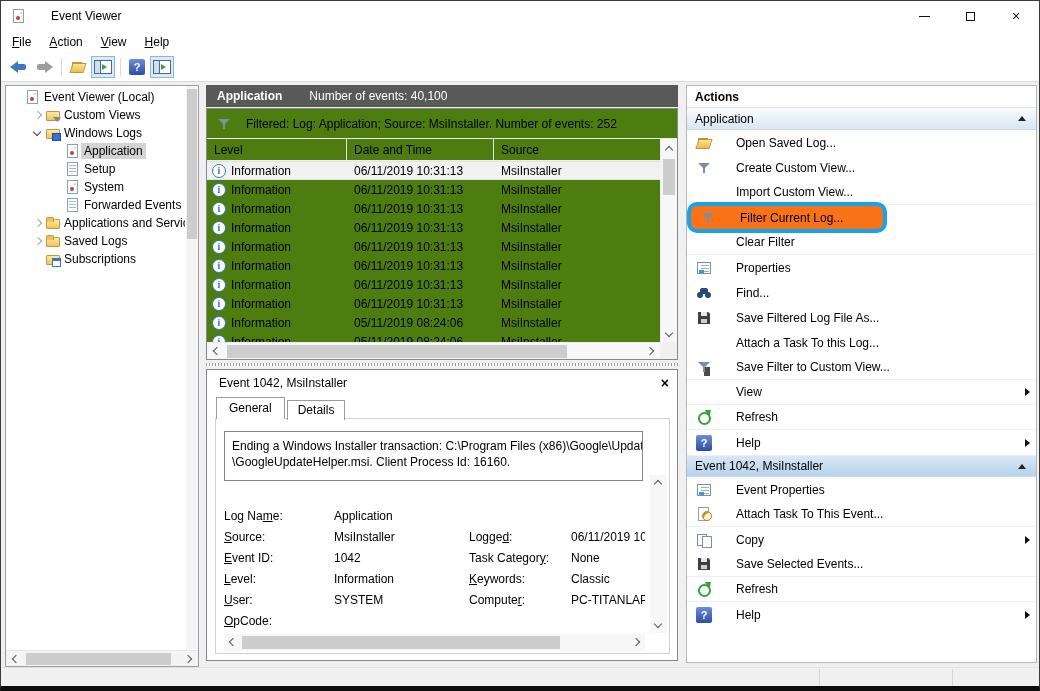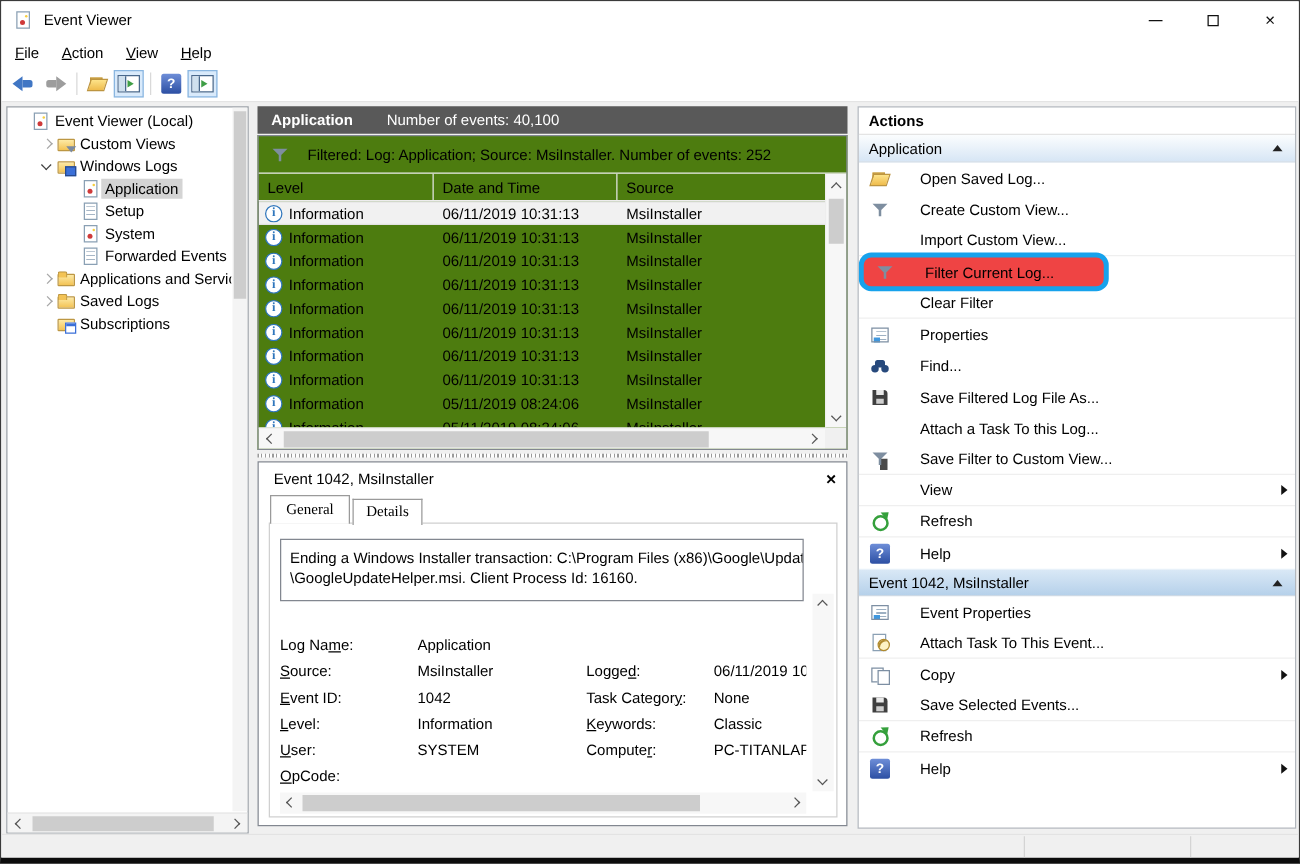--- a/index.html
+++ b/index.html
@@ -1,21 +1,21 @@
 <!DOCTYPE html>
 <html><head>
 <meta charset="utf-8">
 <style>
   * { margin:0; padding:0; box-sizing:border-box; }
   body { font-family:"Liberation Sans", sans-serif; font-size:12px; color:#000; background:#fff; }
   .window { position:relative; width:1040px; height:691px; background:#fff; border:1px solid #3a3a3a; border-bottom:5px solid #0c0c0c; overflow:hidden; }
 
   
   .titlebar { position:absolute; top:0; left:0; right:0; height:30px; background:#fff; display:flex; align-items:center; }
-  .titlebar .title { margin-left:8px; font-size:12px; }
+  .titlebar .title { margin-left:24px; font-size:12px; }
   .winbtns { margin-left:auto; display:flex; height:100%; }
   .winbtn { width:46px; height:100%; display:flex; align-items:center; justify-content:center; }
   .glyph-min { width:11px; height:1px; background:#111; display:block; }
   .glyph-max { width:9px; height:9px; border:1px solid #111; display:block; }
   .glyph-close { font-size:14px; line-height:1; color:#111; }
   .app-icon { margin-left:10px; }
 
   
   .menubar { position:absolute; top:30px; left:0; right:0; height:22px; display:flex; align-items:center; padding-left:2px; background:#fff; }
   .menu-item { padding:2px 9px; }
@@ -91,21 +91,21 @@
   .events-hscroll .ar-left { left:1px; top:1px; } .events-hscroll .ar-right { right:1px; top:1px; }
   .events-hscroll .sb-thumb { top:2px; height:13px; left:20px; width:340px; }
   .sb-corner { position:absolute; right:0; bottom:0; width:17px; height:17px; background:#f0f0f0; }
 
   .splitter { position:absolute; top:277px; left:0; right:0; height:5px;
     background-image:repeating-linear-gradient(90deg,#9a9a9a 0 1px,#fdfdfd 1px 3px); background-size:100% 3px; background-position:center; background-repeat:no-repeat; }
 
   .preview { position:absolute; top:284px; left:0; right:0; height:292px; background:#fff; border:1px solid #828790; }
   .pv-header { position:absolute; top:0; left:0; right:0; height:26px; display:flex; align-items:center; padding-left:12px; }
   .pv-close { margin-left:auto; margin-right:8px; font-size:14px; font-weight:bold; line-height:1; }
-  .tabs { position:absolute; top:27px; left:9px; height:21px; display:flex; align-items:flex-end; z-index:2;font-family:Liberation Serif, serif; }
+  .tabs { position:absolute; top:27px; left:9px; height:21px; display:flex; align-items:flex-end; z-index:2; }
   .tab { border:1px solid #9a9a9a; border-bottom:none; background:#fff; padding:2px 10px 3px; margin-right:2px; position:relative; top:2px; }
   .tab.active { padding:3px 12px 4px; top:1px; z-index:3; }
   .pv-body { position:absolute; top:48px; left:8px; right:7px; bottom:6px; border:1px solid #d0d0d0; background:#fff; overflow:hidden; }
   .msg-box { position:absolute; top:12px; left:8px; right:26px; height:50px; border:1px solid #828790; padding:6px 7px; line-height:16px; white-space:nowrap; overflow:hidden; }
   .fields { position:absolute; top:86px; left:8px; right:24px; bottom:19px; overflow:hidden; }
   .f-row { display:flex; height:21px; align-items:center; white-space:nowrap; }
   .f-label { width:110px; flex:none; overflow:hidden; }
   .f-val { width:135px; flex:none; overflow:hidden; }
   .f-label.r { width:102px; flex:none; }
   .f-val.r { flex:1; overflow:hidden; }
@@ -118,21 +118,21 @@
 
   
   .actions-panel { position:absolute; left:685px; top:3px; width:351px; height:578px; background:#fff; border:1px solid #b2b7bd; overflow:hidden; }
   .ap-title { height:22px; line-height:22px; font-weight:bold; padding-left:8px; border-bottom:1px solid #e4e4e4; }
   .ap-sect-header { height:22px; display:flex; align-items:center; padding:0 10px 0 8px; background:linear-gradient(#fbfdfe,#d7e6f5); border-bottom:1px solid #cdd9e5; }
   .ap-sect-header.second { background:linear-gradient(#d9e8f6,#b6d1ea); border-top:1px solid #e8f1f9; }
   .collapse-tri { margin-left:auto; width:0; height:0; border-left:4px solid transparent; border-right:4px solid transparent; border-bottom:5px solid #222; }
   .action-item { display:flex; align-items:center; height:25px; padding-left:9px; position:relative; }
   .action-item .label { margin-left:24px; white-space:nowrap; }
   .action-item.sep-after { border-bottom:1px solid #efefef; }
-  .action-item.highlighted { border:4px solid #17a2ec; border-radius:10px; height:31px; margin:-3px 0; width:200px; background:#ef4444; z-index:5; }
+  .action-item.highlighted { border:4px solid #17a2ec; border-radius:10px; height:31px; margin:-3px 0; width:200px; background:#f97316; z-index:5; }
   .submenu-slot { margin-left:auto; margin-right:6px; width:6px; height:8px; }
   .submenu-slot.has-sub { width:0; height:0; border-top:4px solid transparent; border-bottom:4px solid transparent; border-left:5px solid #111; }
 
   
   .statusbar { position:absolute; left:0; right:0; top:666px; height:20px; background:#f0f0f0; border-top:1px solid #e3e3e3; }
   .sb-div { position:absolute; top:1px; bottom:1px; width:1px; background:#d4d4d4; }
   .sb-div.d1 { left:818px; } .sb-div.d2 { left:951px; }
 
   
   .icon-slot { width:16px; height:16px; position:relative; display:inline-block; flex:none; }

